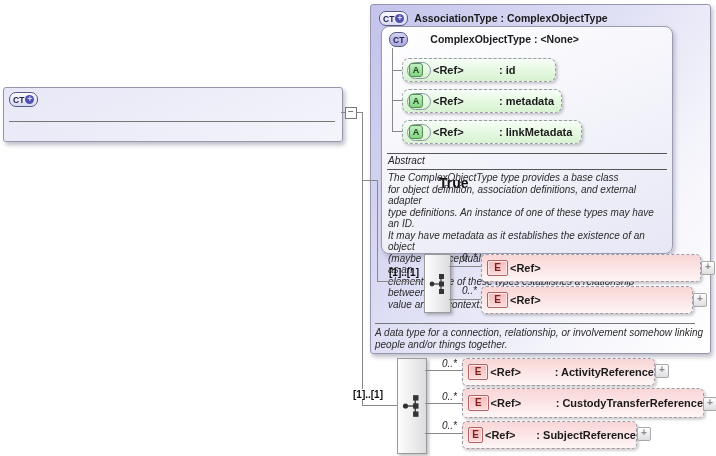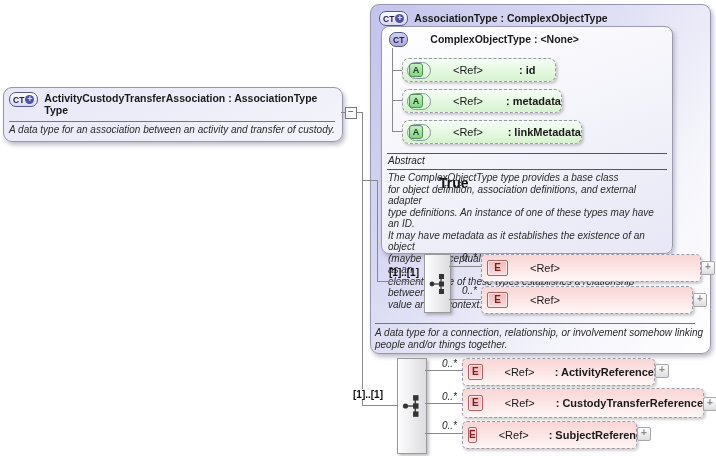--- a/index.html
+++ b/index.html
@@ -1,18 +1,18 @@
 <!DOCTYPE html>
 <html><head>
 <meta charset="utf-8">
 <style>
   html,body{margin:0;padding:0;background:#ffffff;}
   .canvas{position:relative;width:716px;height:456px;background:#ffffff;overflow:hidden;
           font-family:"Liberation Sans",sans-serif;color:#1a1a1a;}
-  .gbox{position:absolute;border:1px solid #9696ac;border-radius:9px;
+  .gbox{position:absolute;border:1px solid #9696ac;border-radius:3px;
         box-shadow:2px 3px 4px rgba(110,110,135,0.45);}
   .element-box{left:3px;top:87px;width:338px;height:53px;
         background:linear-gradient(155deg,#e7e7f7 0%,#f4f4fb 100%);}
   .assoc-box{left:370px;top:4px;width:339px;height:348px;
         background:linear-gradient(125deg,#c3c3ec 0%,#dcdcf4 38%,#f4f4fb 72%,#ffffff 100%);}
   .cot-box{left:10px;top:21px;width:290px;height:226px;border:1px solid #9a9ab0;border-radius:8px;
         background:linear-gradient(160deg,#ffffff 0%,#f2f2fa 55%,#e7e7f6 100%);
         box-shadow:2px 3px 4px rgba(110,110,135,0.4);position:absolute;}
   .hdr{position:absolute;left:0;top:0;right:0;display:flex;align-items:flex-start;}
   .title{font-weight:bold;font-size:10.5px;line-height:12px;white-space:nowrap;}
@@ -33,21 +33,21 @@
   .pill-green{border-radius:7px;background:linear-gradient(#f8fef8 0%,#e7f9e4 45%,#d7f2d0 100%);}
   .pill-pink{border-radius:5px;background:linear-gradient(#f9d6d6 0%,#fce8e8 60%,#fef6f6 100%);}
   .acapsule{display:inline-flex;align-items:center;margin-left:4px;height:15px;padding:0 7px 0 1px;
         border:1px solid #8a96a0;border-radius:9px;}
   .abadge{display:inline-block;width:12px;height:12px;border:1px solid #559155;border-radius:3px;
         background:linear-gradient(#c4eec4,#82d682);color:#1c431c;font-weight:bold;font-size:9px;
         line-height:12px;text-align:center;}
   .ebadge{display:inline-block;width:19px;height:14px;margin-left:5px;border:1px solid #b26262;border-radius:2px;
         background:linear-gradient(#f6b9b9,#fbdcdc);color:#7c1f1f;font-weight:bold;font-size:10px;
         line-height:14px;text-align:center;box-shadow:inset 0 0 0 1px #fce9e9;}
-  .pill-ref{font-weight:normal;font-size:11px;margin-left:22px;width:46px;}
+  .pill-ref{font-weight:bold;font-size:11px;margin-left:2px;width:46px;}
   .pill-name{font-weight:bold;font-size:11px;white-space:nowrap;margin-left:20px;}
   .plusbtn{position:absolute;width:12px;height:12px;border:1px solid #a8a8a8;border-radius:2px;
         background:linear-gradient(#ffffff,#dedee2);color:#8a8a8a;font-size:10px;line-height:10px;
         text-align:center;font-weight:bold;z-index:5;cursor:pointer;}
   .seqbox{position:absolute;border:1px solid #9a9a9a;background:linear-gradient(90deg,#fdfdfd,#dddde1);
         box-shadow:2px 2px 3px rgba(0,0,0,0.25);display:flex;align-items:center;justify-content:center;cursor:pointer;}
   .occurs{position:absolute;font-style:italic;font-size:10px;color:#222;z-index:5;}
   .card-label{position:absolute;font-weight:bold;font-size:10px;color:#111;z-index:5;}
   .facet-label{position:absolute;font-style:italic;font-size:10px;color:#222;}
   .facet-value{position:absolute;font-weight:bold;font-size:14px;color:#111;margin-top:20px;}
@@ -56,27 +56,22 @@
 <body>
 
 <div class="canvas">
 
   <div class="gbox element-box">
     <div class="hdr" style="left:5px;top:4px;">
       <span class="ctbadge">
         <span class="ct-label">CT</span>
         <span class="ct-plus">+</span>
       </span>
-      <div class="title" style="margin-left:6px;">
-        <div>ActivityCustodyTransferAssociation : AssociationType</div>
-        <div>Type</div>
-      </div>
     </div>
     <div class="sep" style="left:5px;right:7px;top:33px;"></div>
-    <div class="desc" style="left:5px;top:36px;right:4px;">A data type for an association between an activity and transfer of custody.</div>
   </div>
 
   <div class="hline" style="left:341px;top:112px;width:4px;"></div>
   <div class="minusbtn">−</div>
   <div class="hline" style="left:356px;top:112px;width:6px;"></div>
   <div class="vline" style="left:362px;top:112px;height:293px;"></div>
   <div class="hline" style="left:362px;top:180px;width:15px;"></div>
   <div class="vline" style="left:377px;top:180px;height:101px;"></div>
   <div class="hline" style="left:377px;top:281px;width:46px;"></div>
   <div class="hline" style="left:362px;top:405px;width:35px;"></div>

